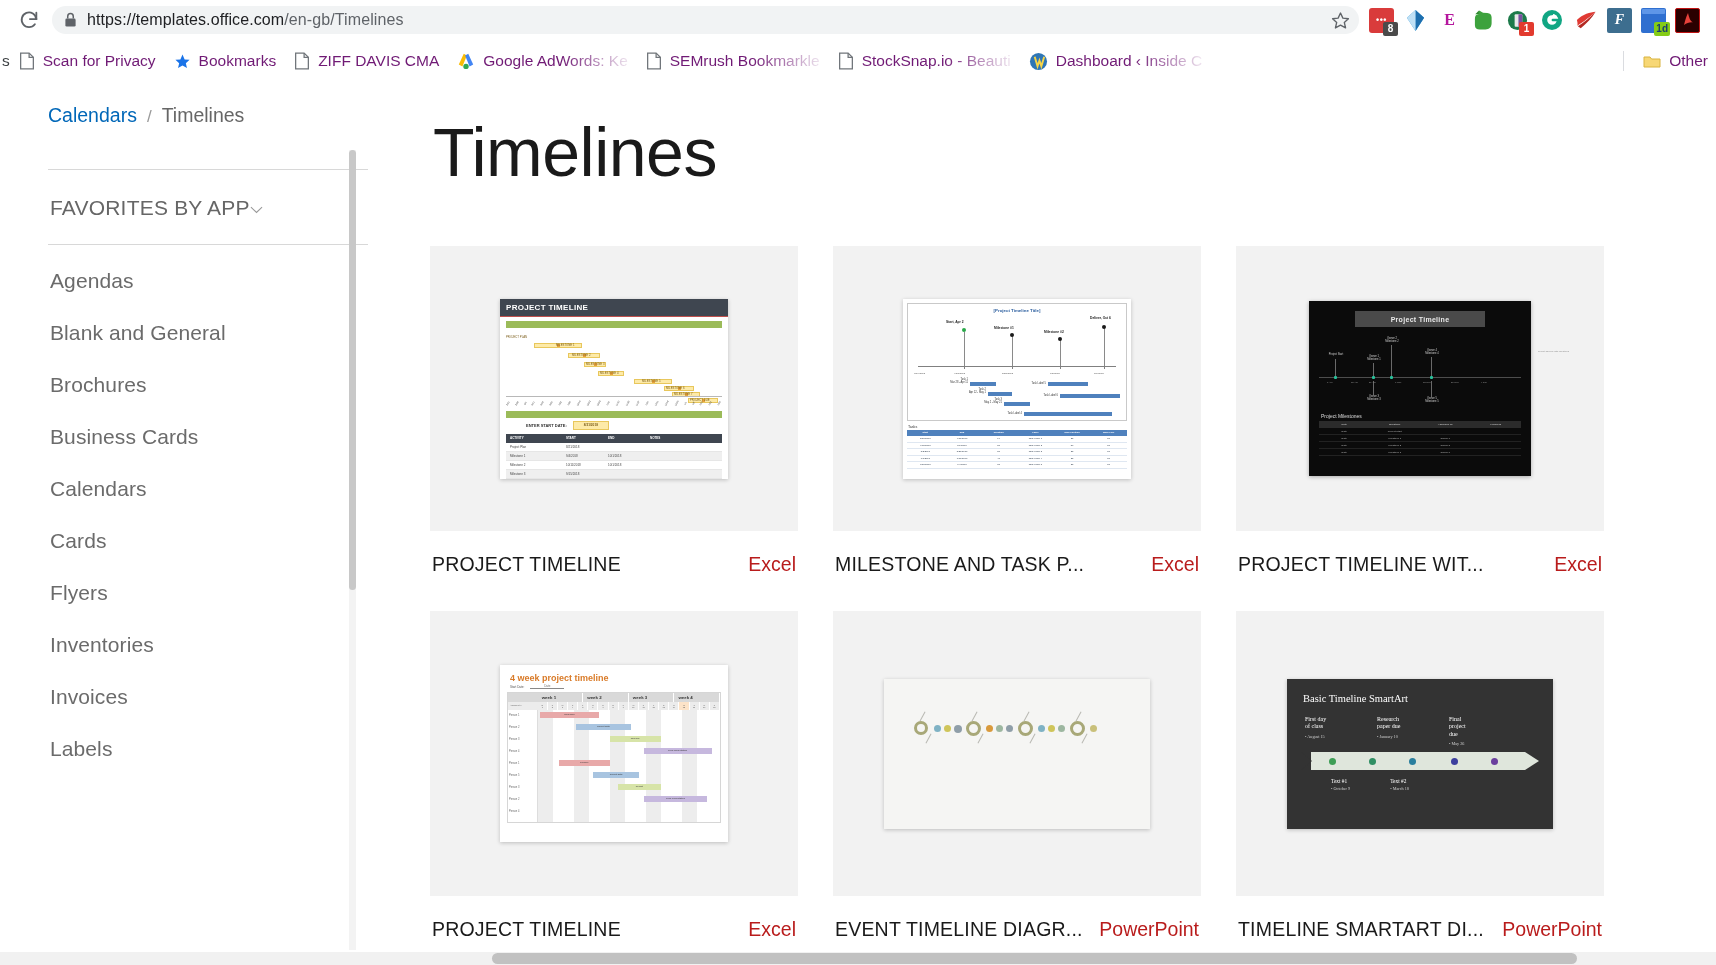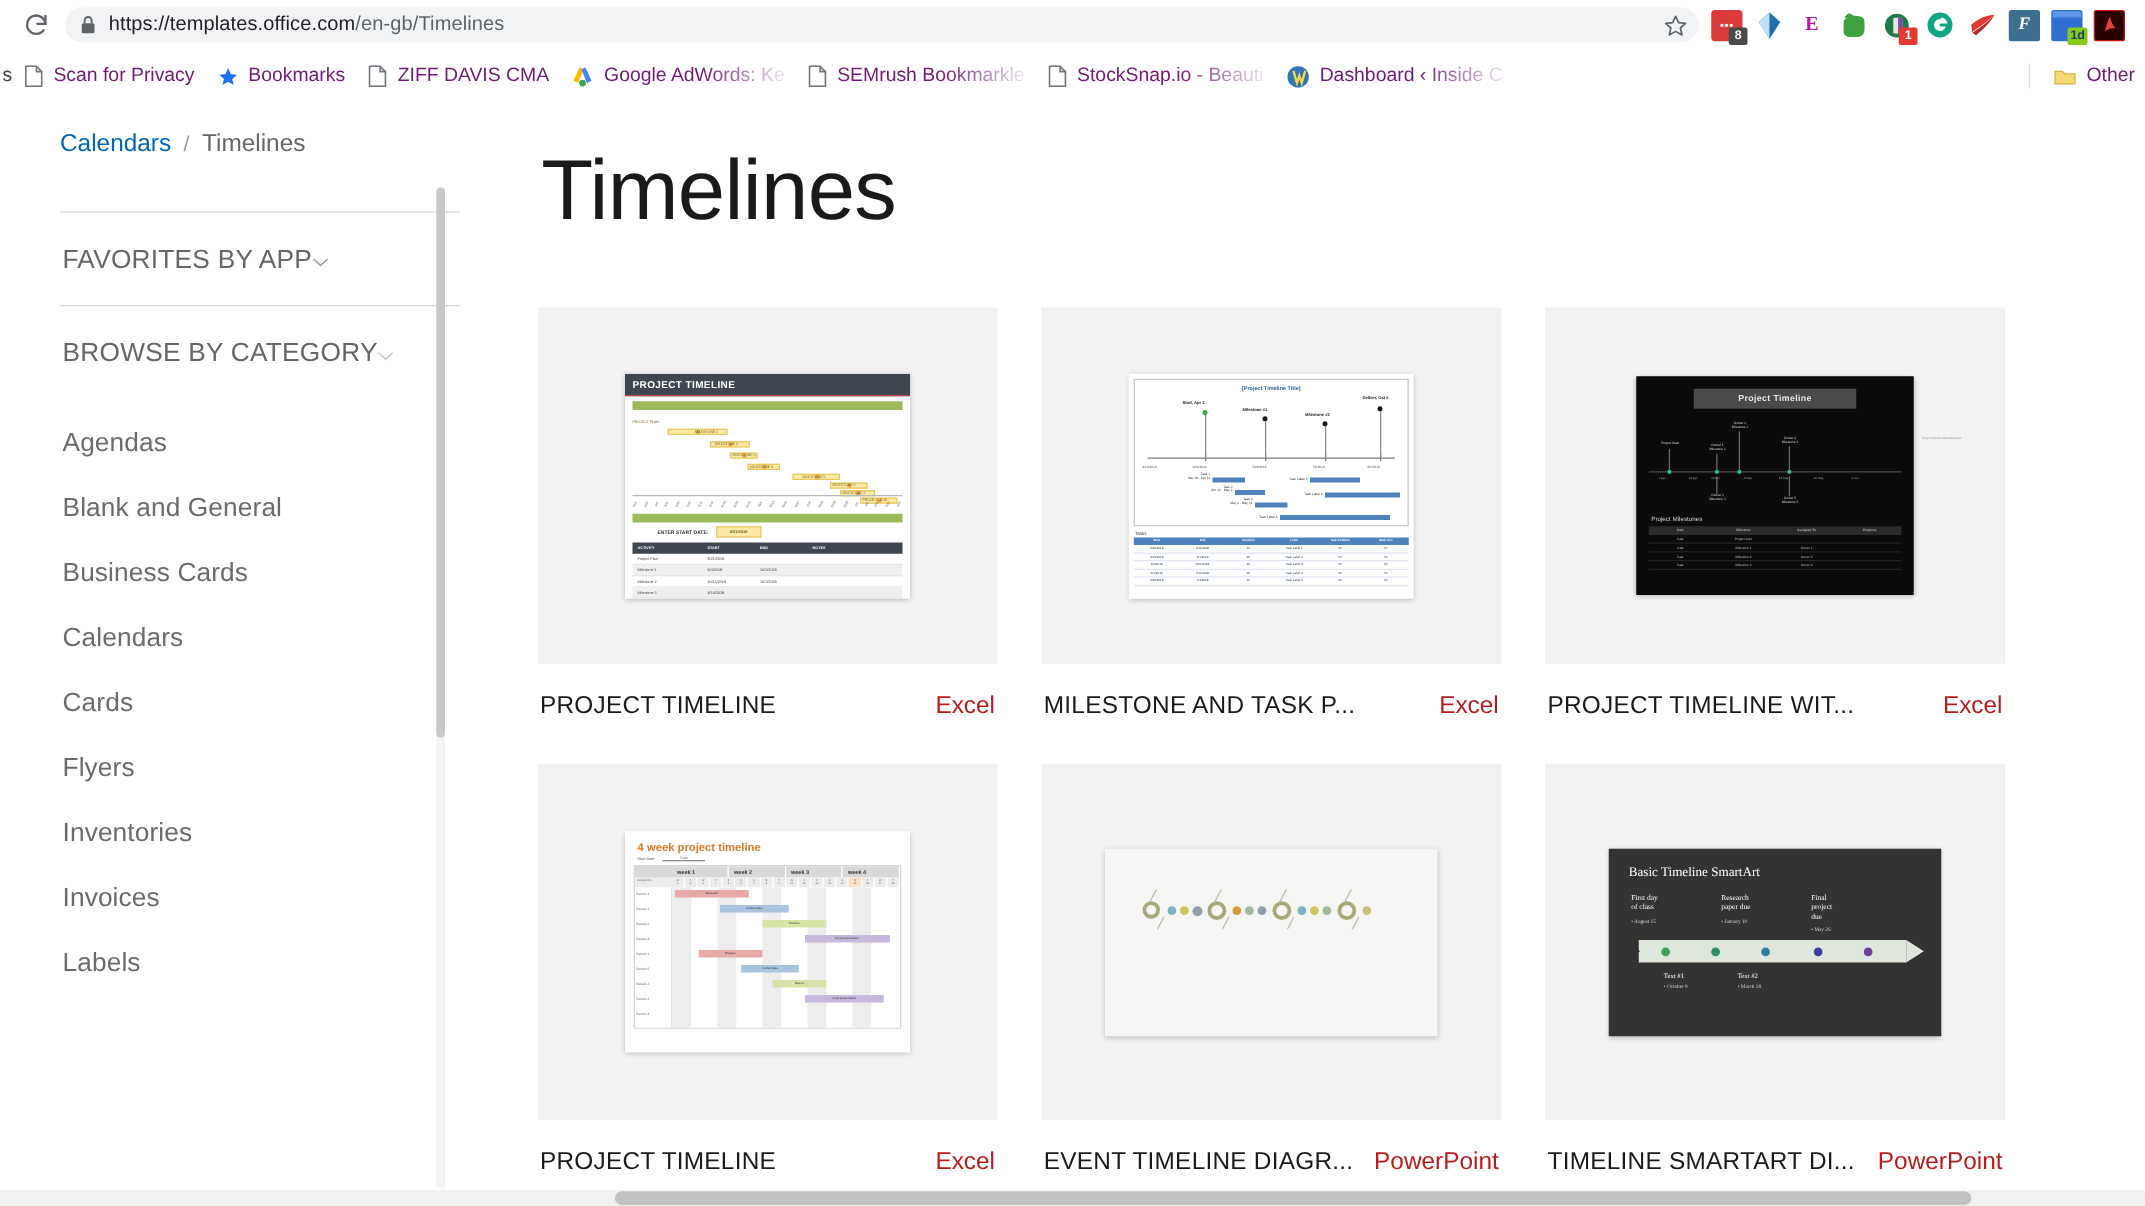--- a/index.html
+++ b/index.html
@@ -494,30 +494,25 @@
 
     <div class="side-rule"></div>
     <div class="side-section">
       <span>FAVORITES BY APP</span>
       <svg class="chev" viewBox="0 0 14 8">
           <path d="M1 1 L7 6.6 L13 1" stroke="#9a9a9a" stroke-width="1.2" fill="none"></path>
         </svg>
     </div>
     <div class="side-rule"></div>
 
-    <div class="side-section">
-      <span>BROWSE BY CATEGORY</span>
-      <svg class="chev" viewBox="0 0 14 8">
-          <path d="M1 1 L7 6.6 L13 1" stroke="#c4c4c4" stroke-width="1.2" fill="none"></path>
-        </svg>
-    </div>
 
     <div class="cat-list">
       <div class="cat-item">Agendas</div>
       <div class="cat-item">Blank and General</div>
+      <div class="cat-item">Brochures</div>
       <div class="cat-item">Business Cards</div>
       <div class="cat-item">Calendars</div>
       <div class="cat-item">Cards</div>
       <div class="cat-item">Flyers</div>
       <div class="cat-item">Inventories</div>
       <div class="cat-item">Invoices</div>
       <div class="cat-item">Labels</div>
     </div>
 
     <div class="side-scroll-track"></div>

